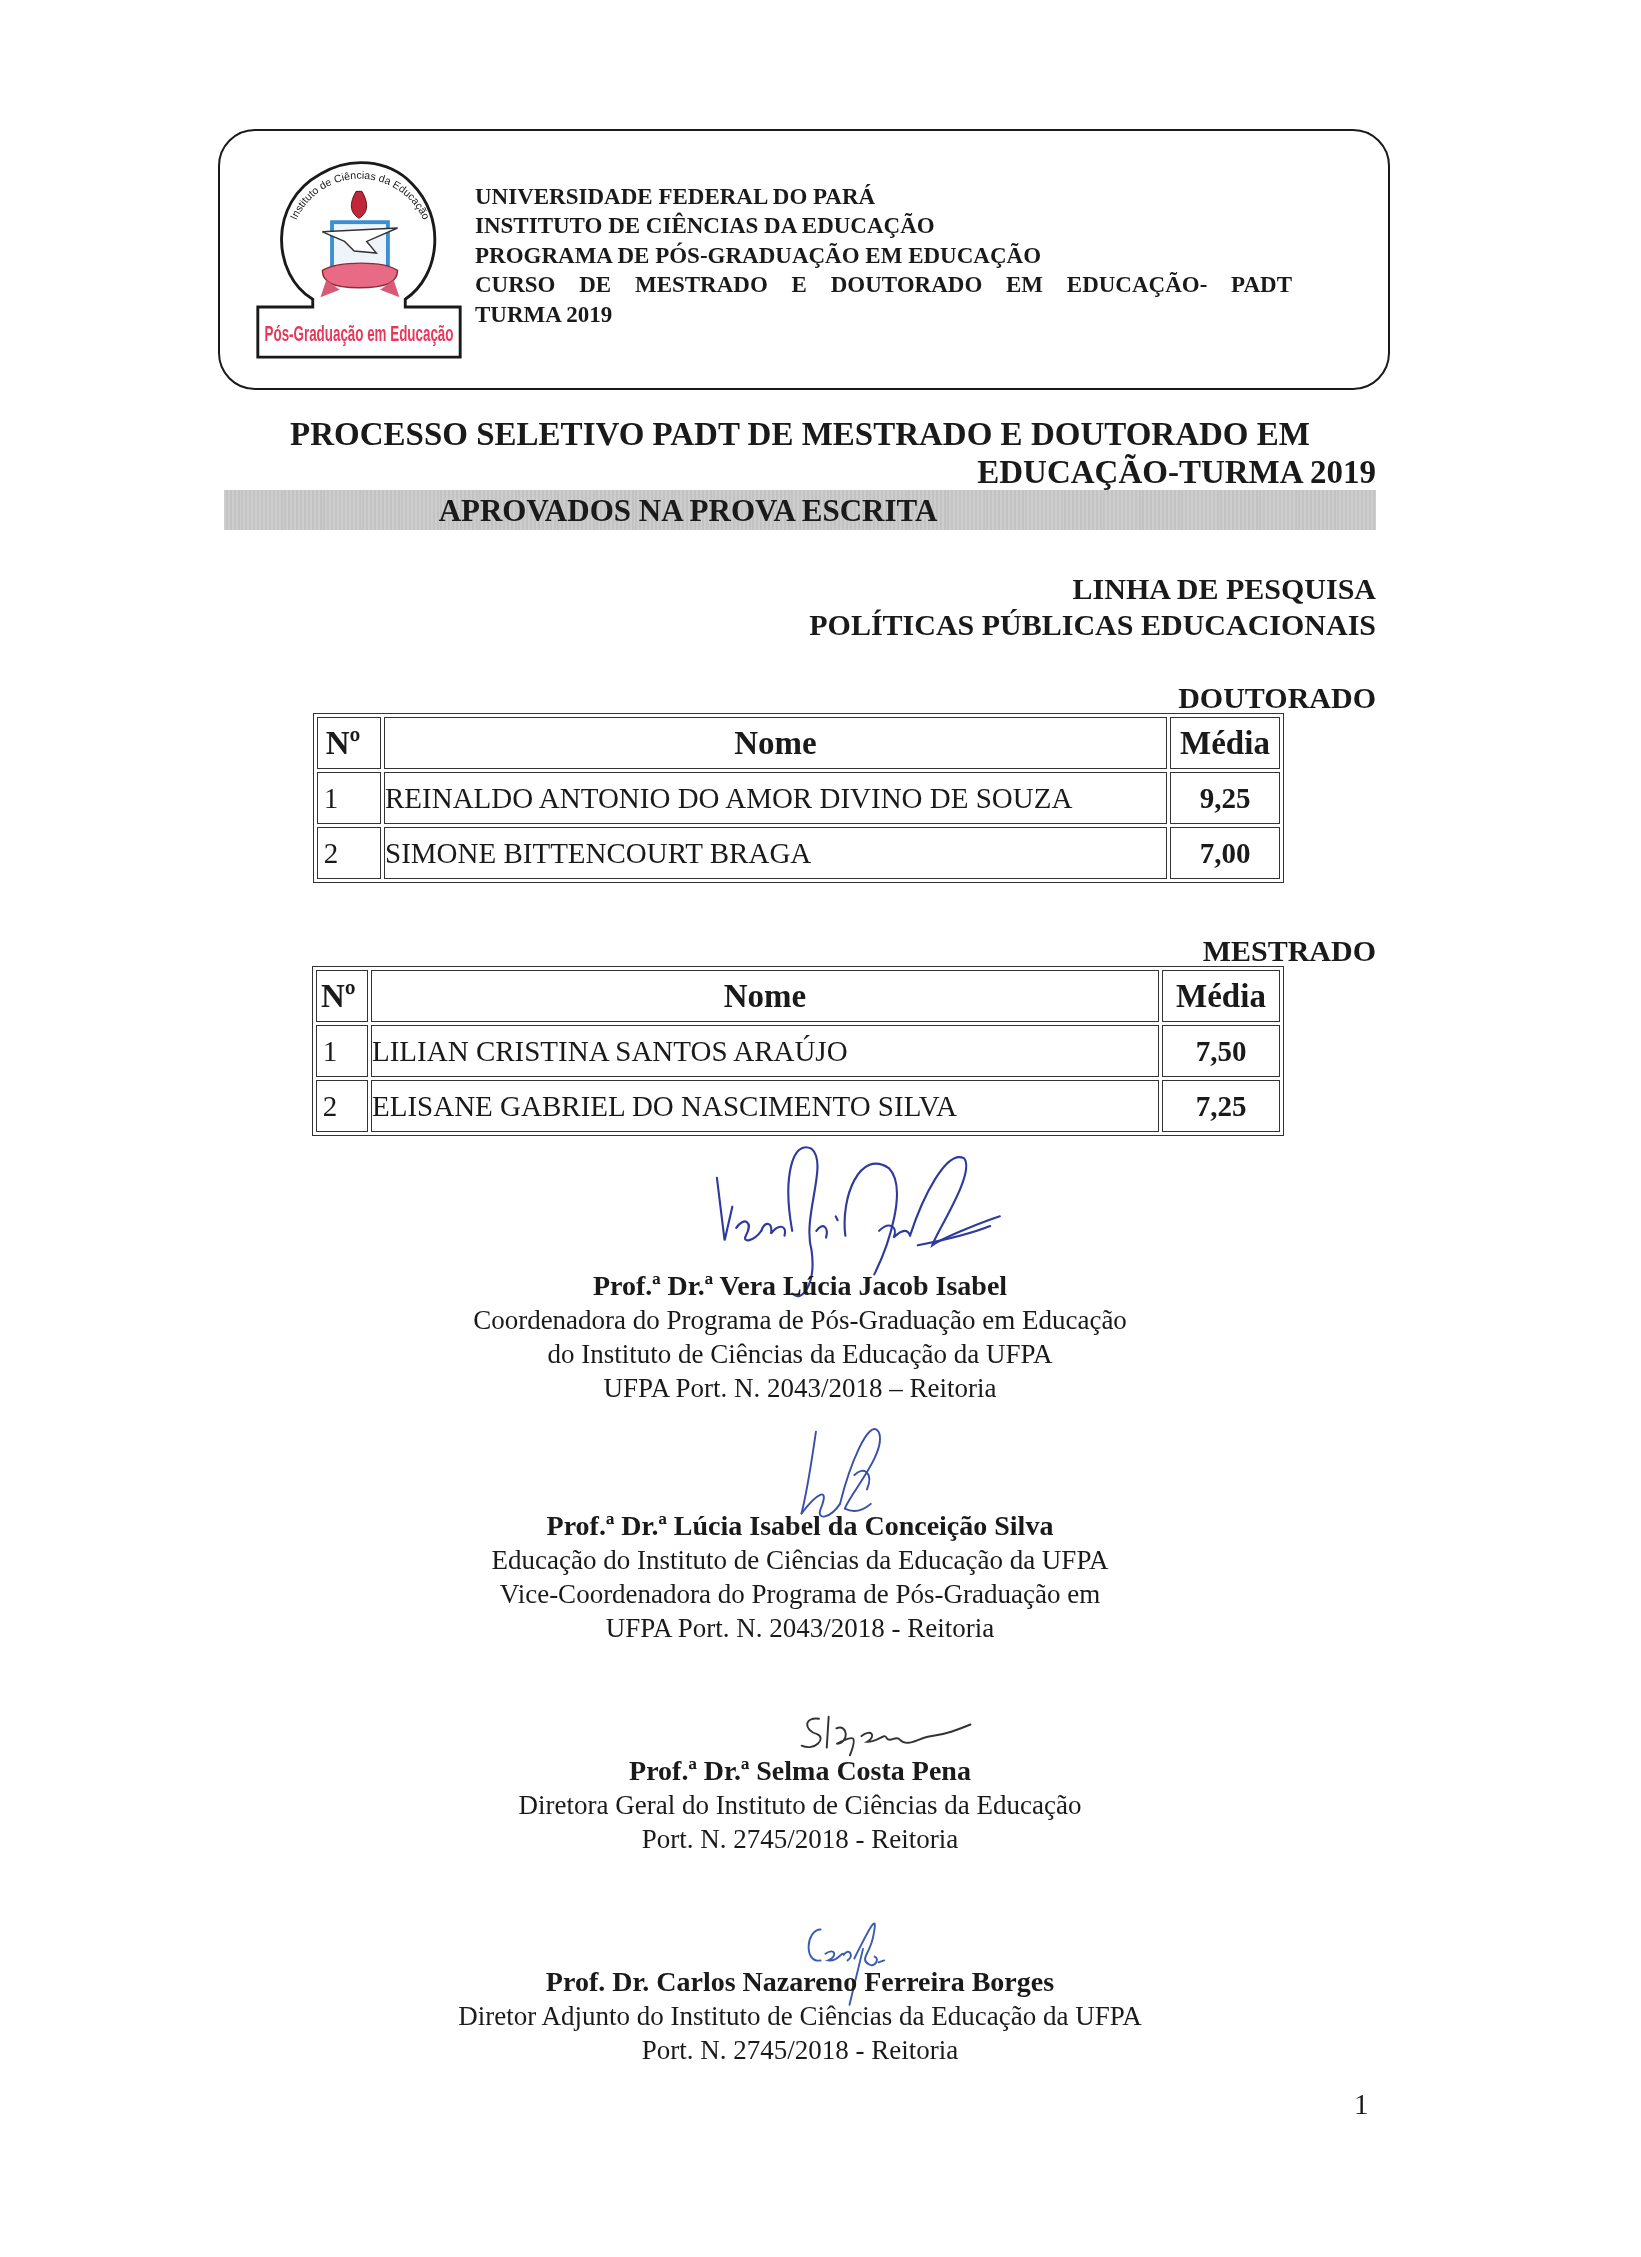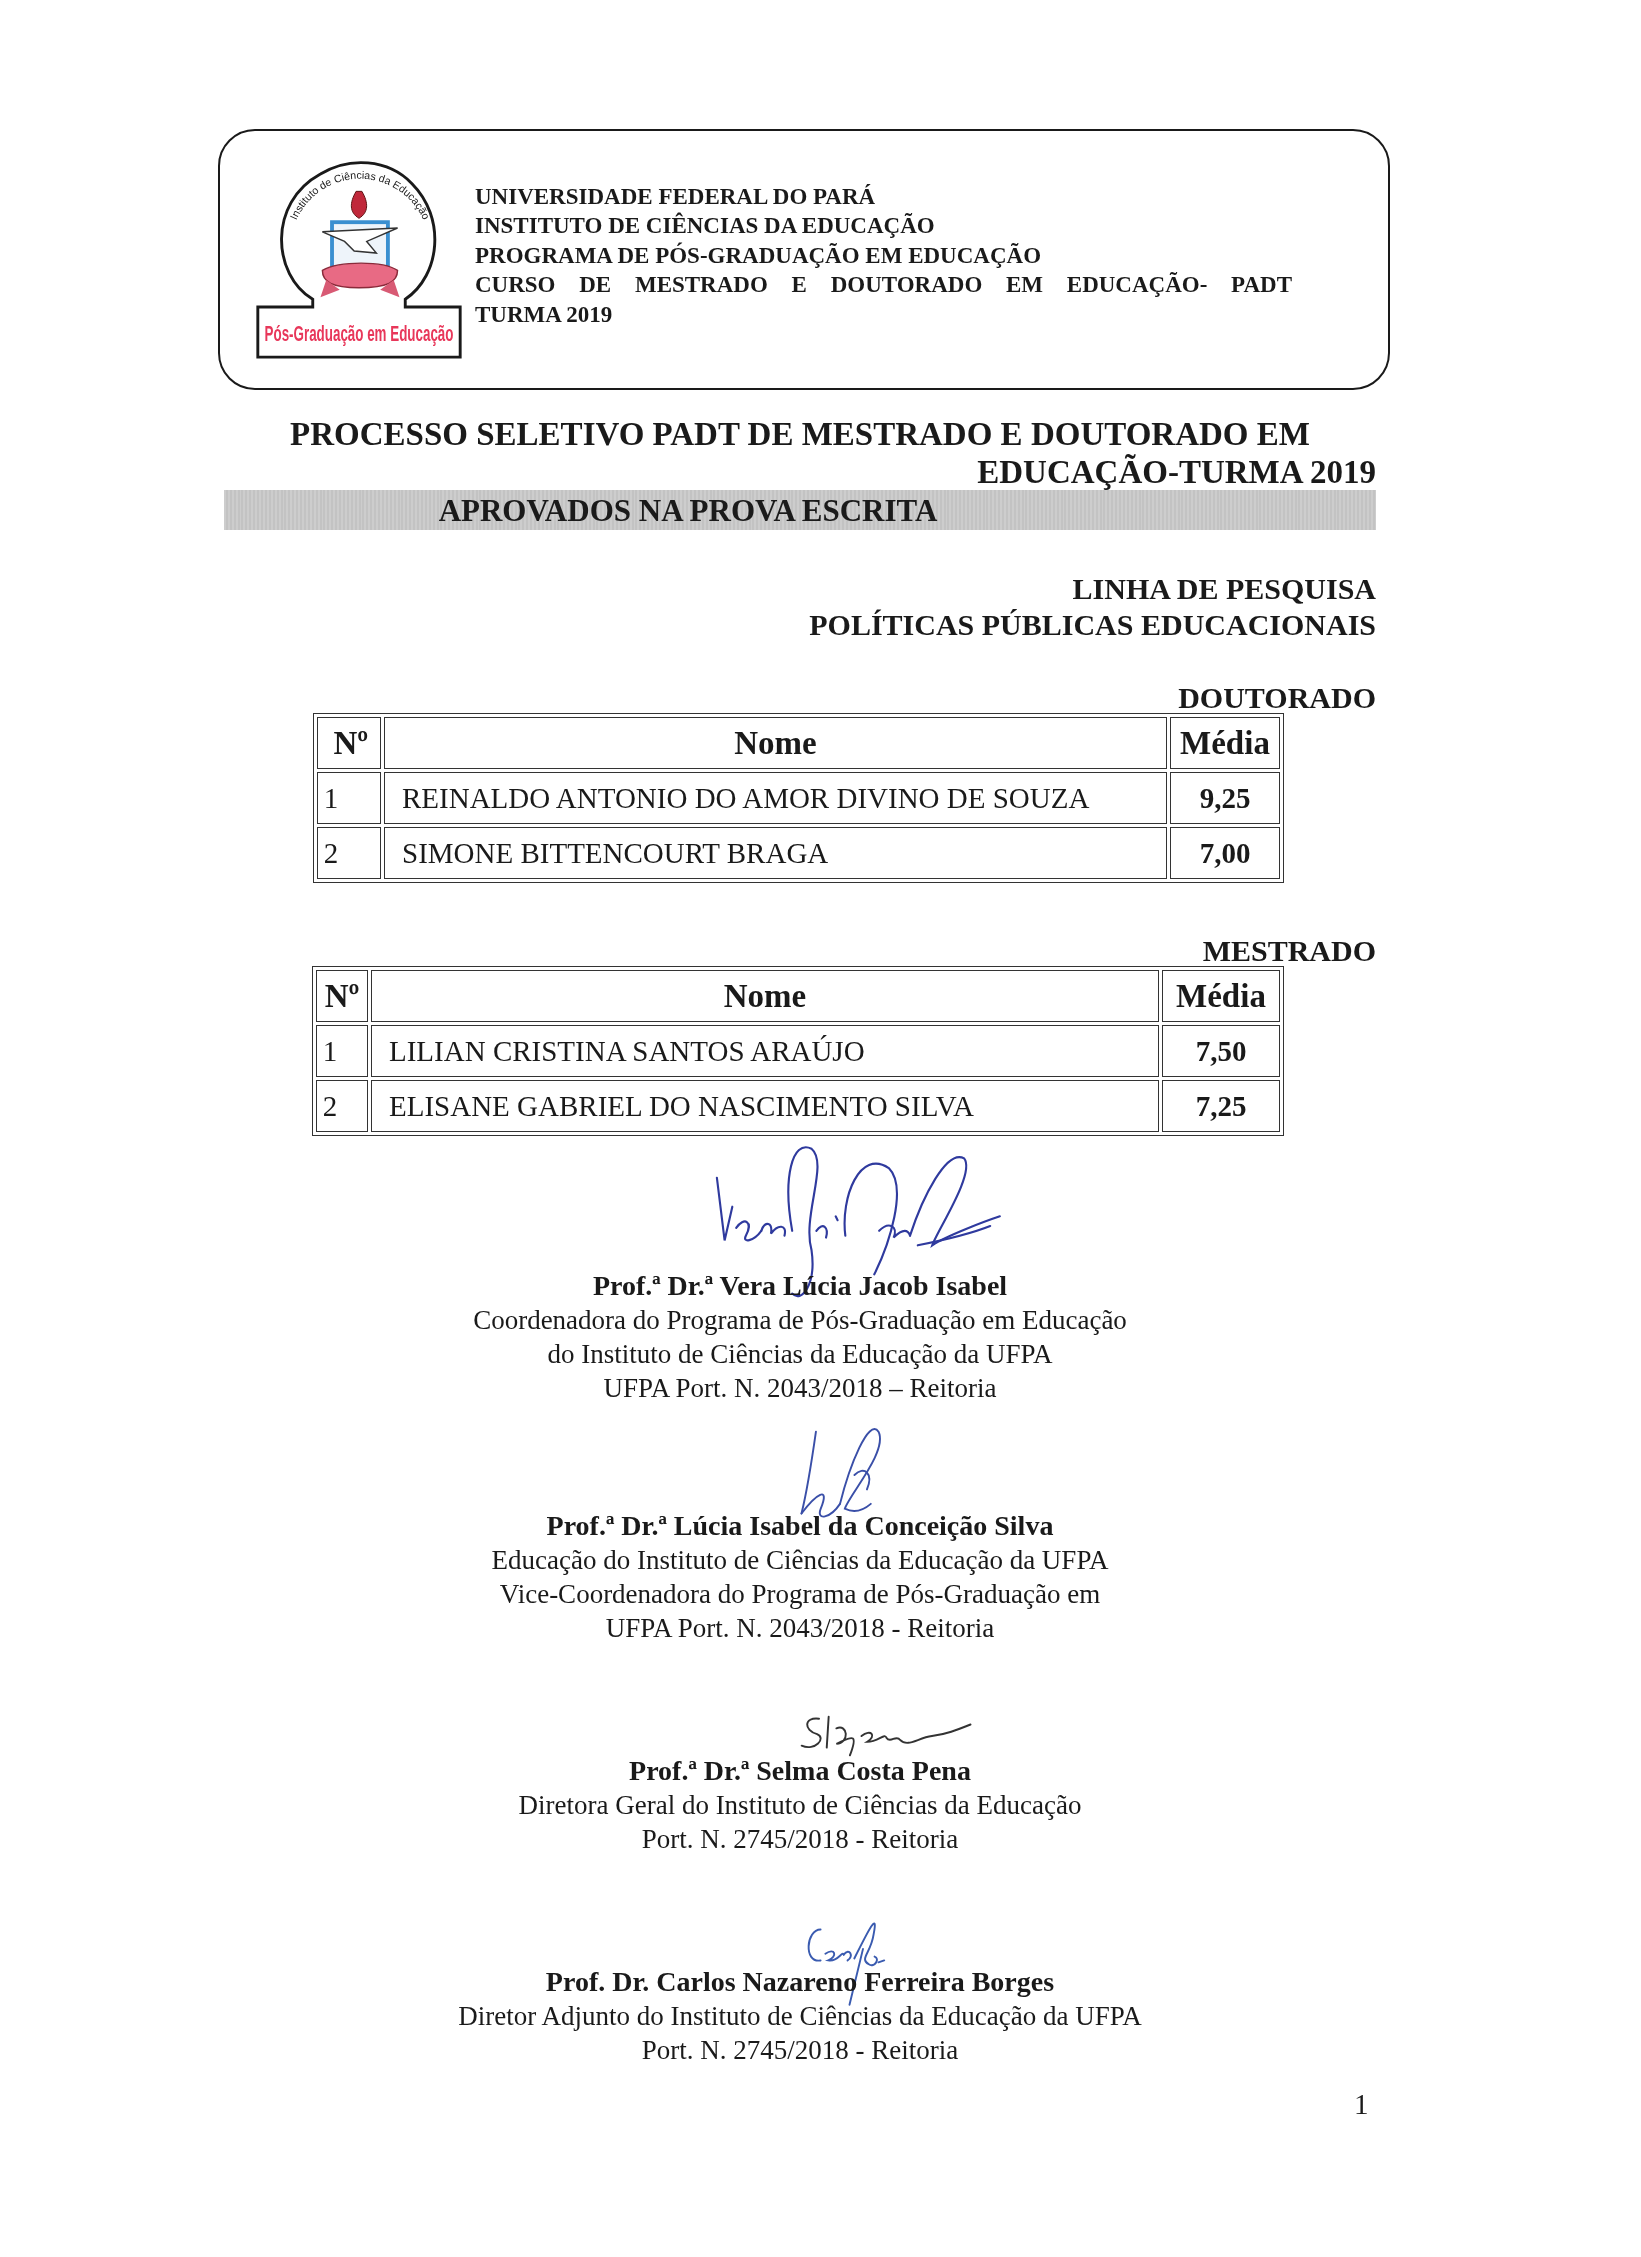--- a/index.html
+++ b/index.html
@@ -42,24 +42,24 @@
 
     
     table.results {
       position: absolute; border: 1.9px solid #333; border-collapse: separate; border-spacing: 3.9px;
       font-family: "Liberation Serif", serif;
     }
     table.results td, table.results th {
       border: 1.9px solid #333; padding: 0 3.9px; height: 52px; box-sizing: border-box;
     }
     table.results th { font-weight: bold; font-size: 33px; text-align: center; }
-    table.results th.col-no { text-align: center; padding-left: 7.7px; }
+    table.results th.col-no { text-align: left; padding-left: 7.7px; }
     table.results td { font-size: 29px; }
     table.results td.num { text-align: left; padding-left: 5.8px; }
-    table.results td.name { text-align: left; padding-left: 17px; white-space: nowrap; }
+    table.results td.name { text-align: left; padding-left: 0; white-space: nowrap; }
     table.results td.media { text-align: center; font-weight: bold; font-size: 29px; }
 
     
     .sig-block { left: 224px; width: 1152px; text-align: center; }
     .sig-name { font-weight: bold; font-size: 28px; line-height: 34px; }
     .sig-line { font-size: 27px; line-height: 34px; }
     .signature { position: absolute; }
     .page-num { left: 1354px; top: 2088px; font-size: 29px; }
   </style>
 </head>

